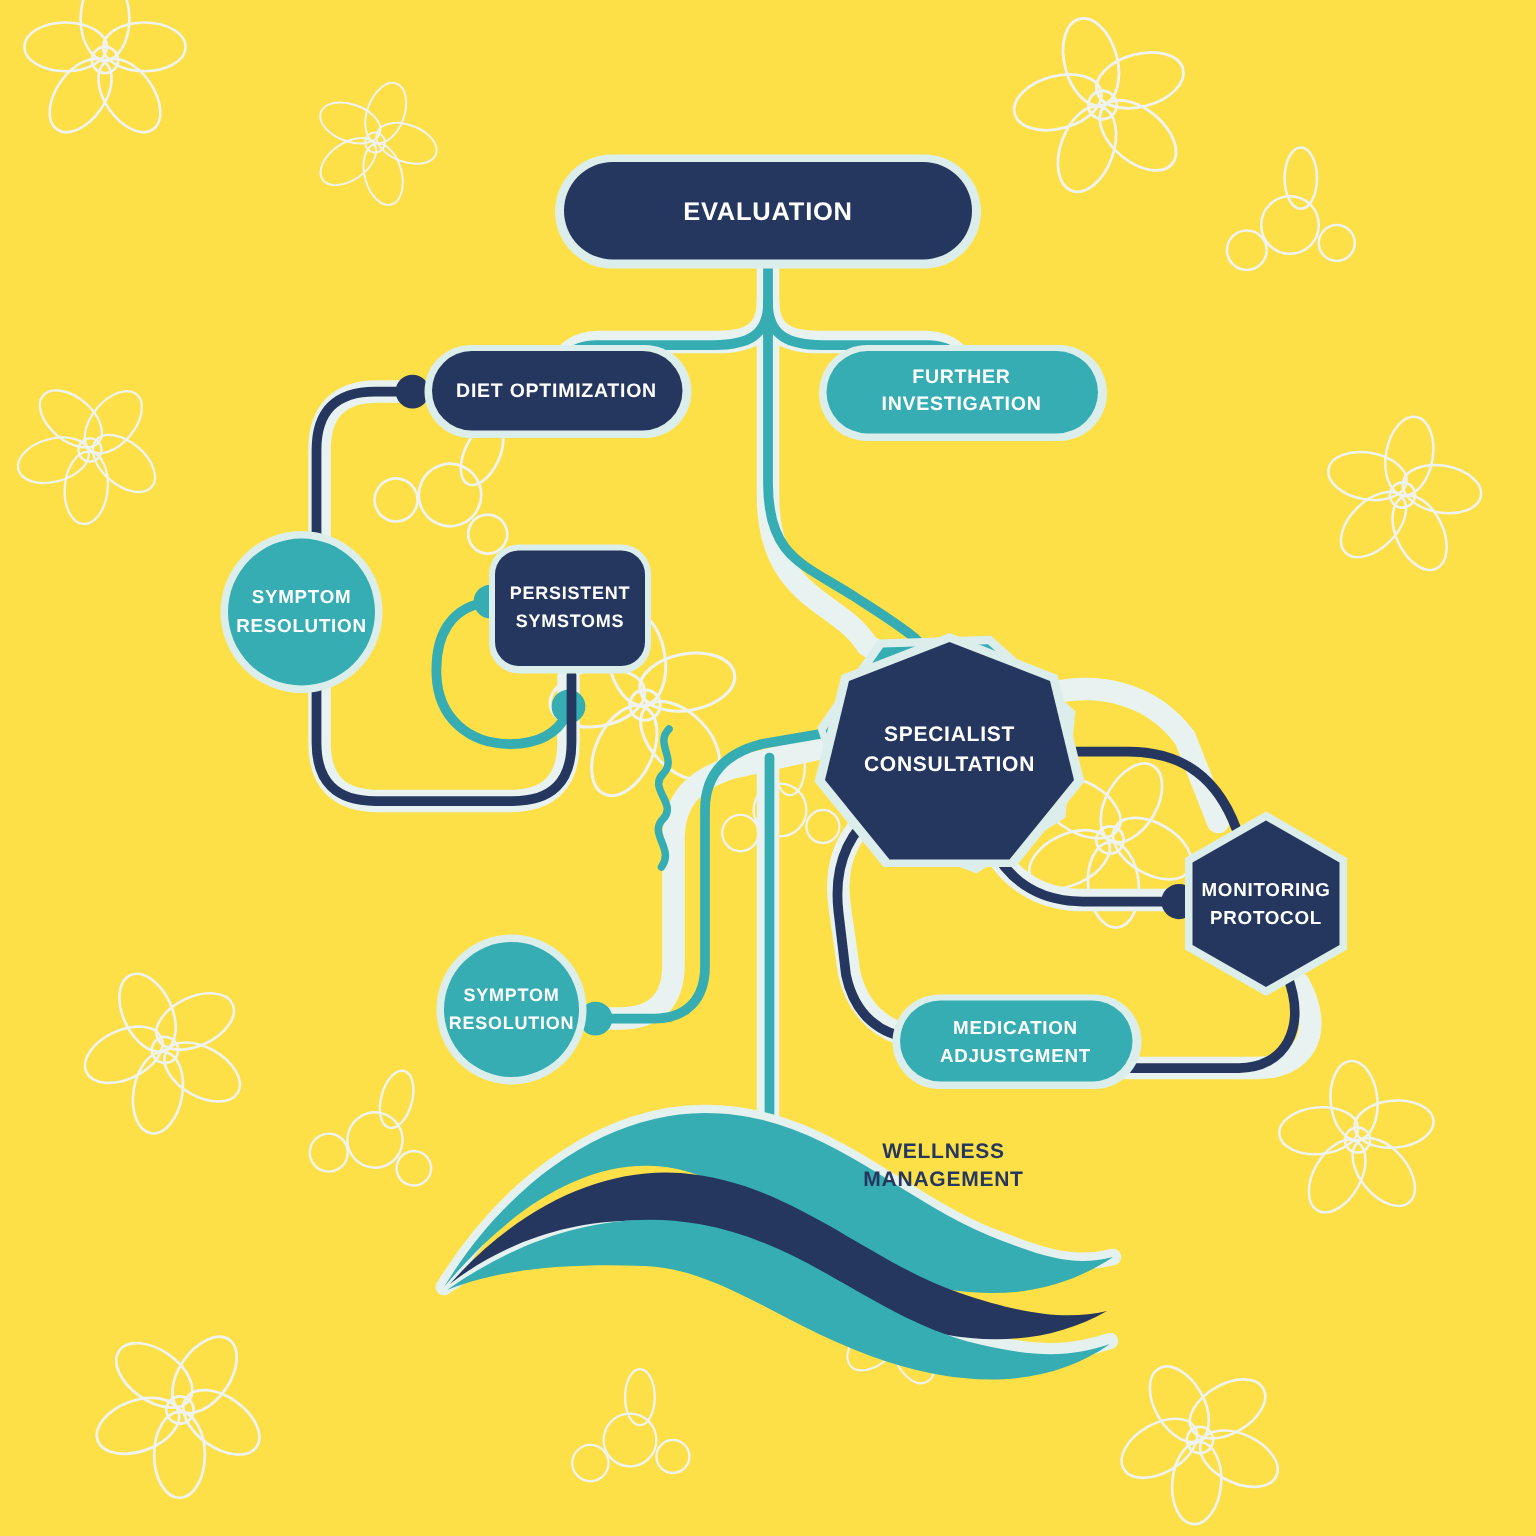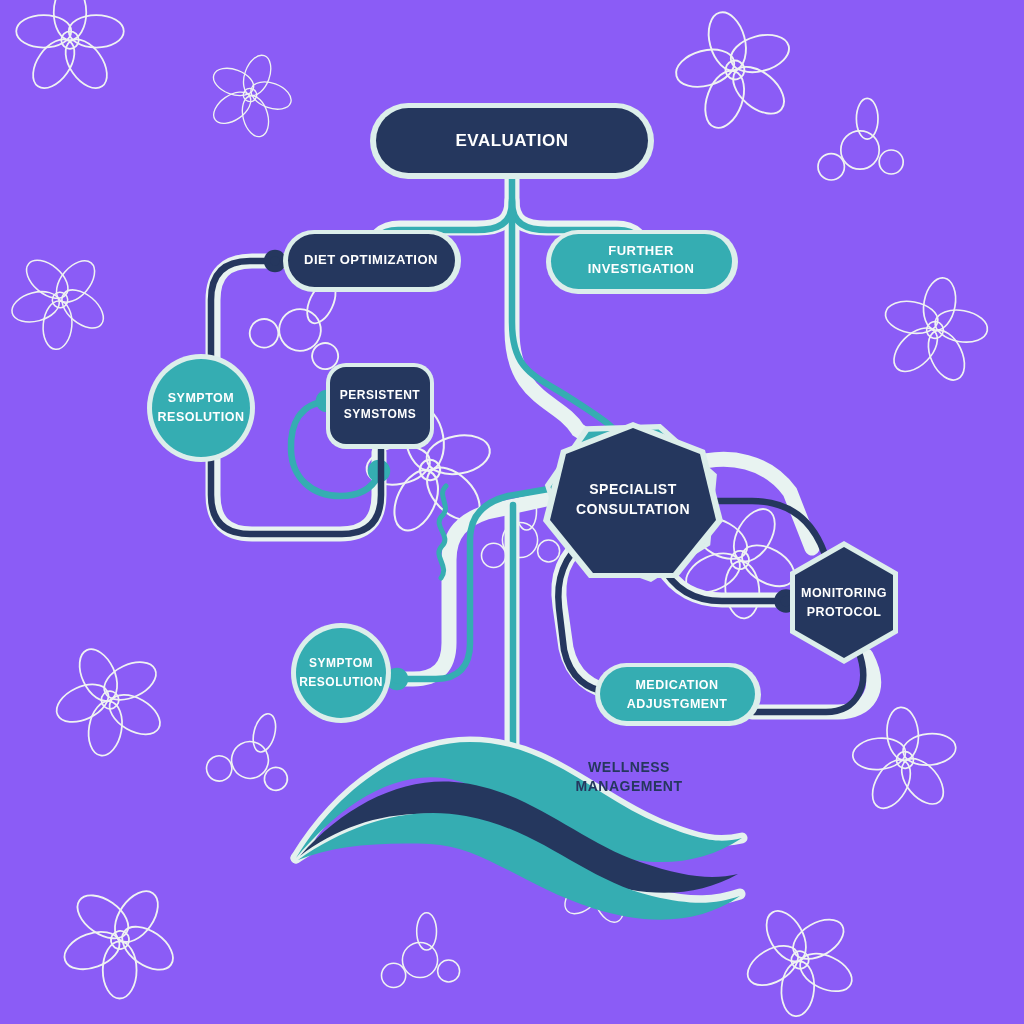--- a/index.html
+++ b/index.html
@@ -1,21 +1,21 @@
 <!DOCTYPE html>
 <html><head>
 <meta charset="utf-8">
 <title>Wellness Management Flow</title>
 <style>
   html,body{margin:0;padding:0;background:#ffffff;}
   body{
     width:1024px;height:1024px;overflow:hidden;
     font-family:"Liberation Sans","DejaVu Sans",sans-serif;
   }
-  #stage{position:relative;width:1024px;height:1024px;background:#8b5cf6;}
+  #stage{position:relative;width:1024px;height:1024px;background:#fde047;}
   #canvas{position:absolute;inset:0;width:1024px;height:1024px;}
   .node-label{
     font-weight:bold;letter-spacing:.5px;text-anchor:middle;
     dominant-baseline:middle;pointer-events:none;
   }
   .lbl-light{fill:#ffffff;}
   .lbl-dark{fill:#25375E;}
 </style>
 </head>
 <body>

